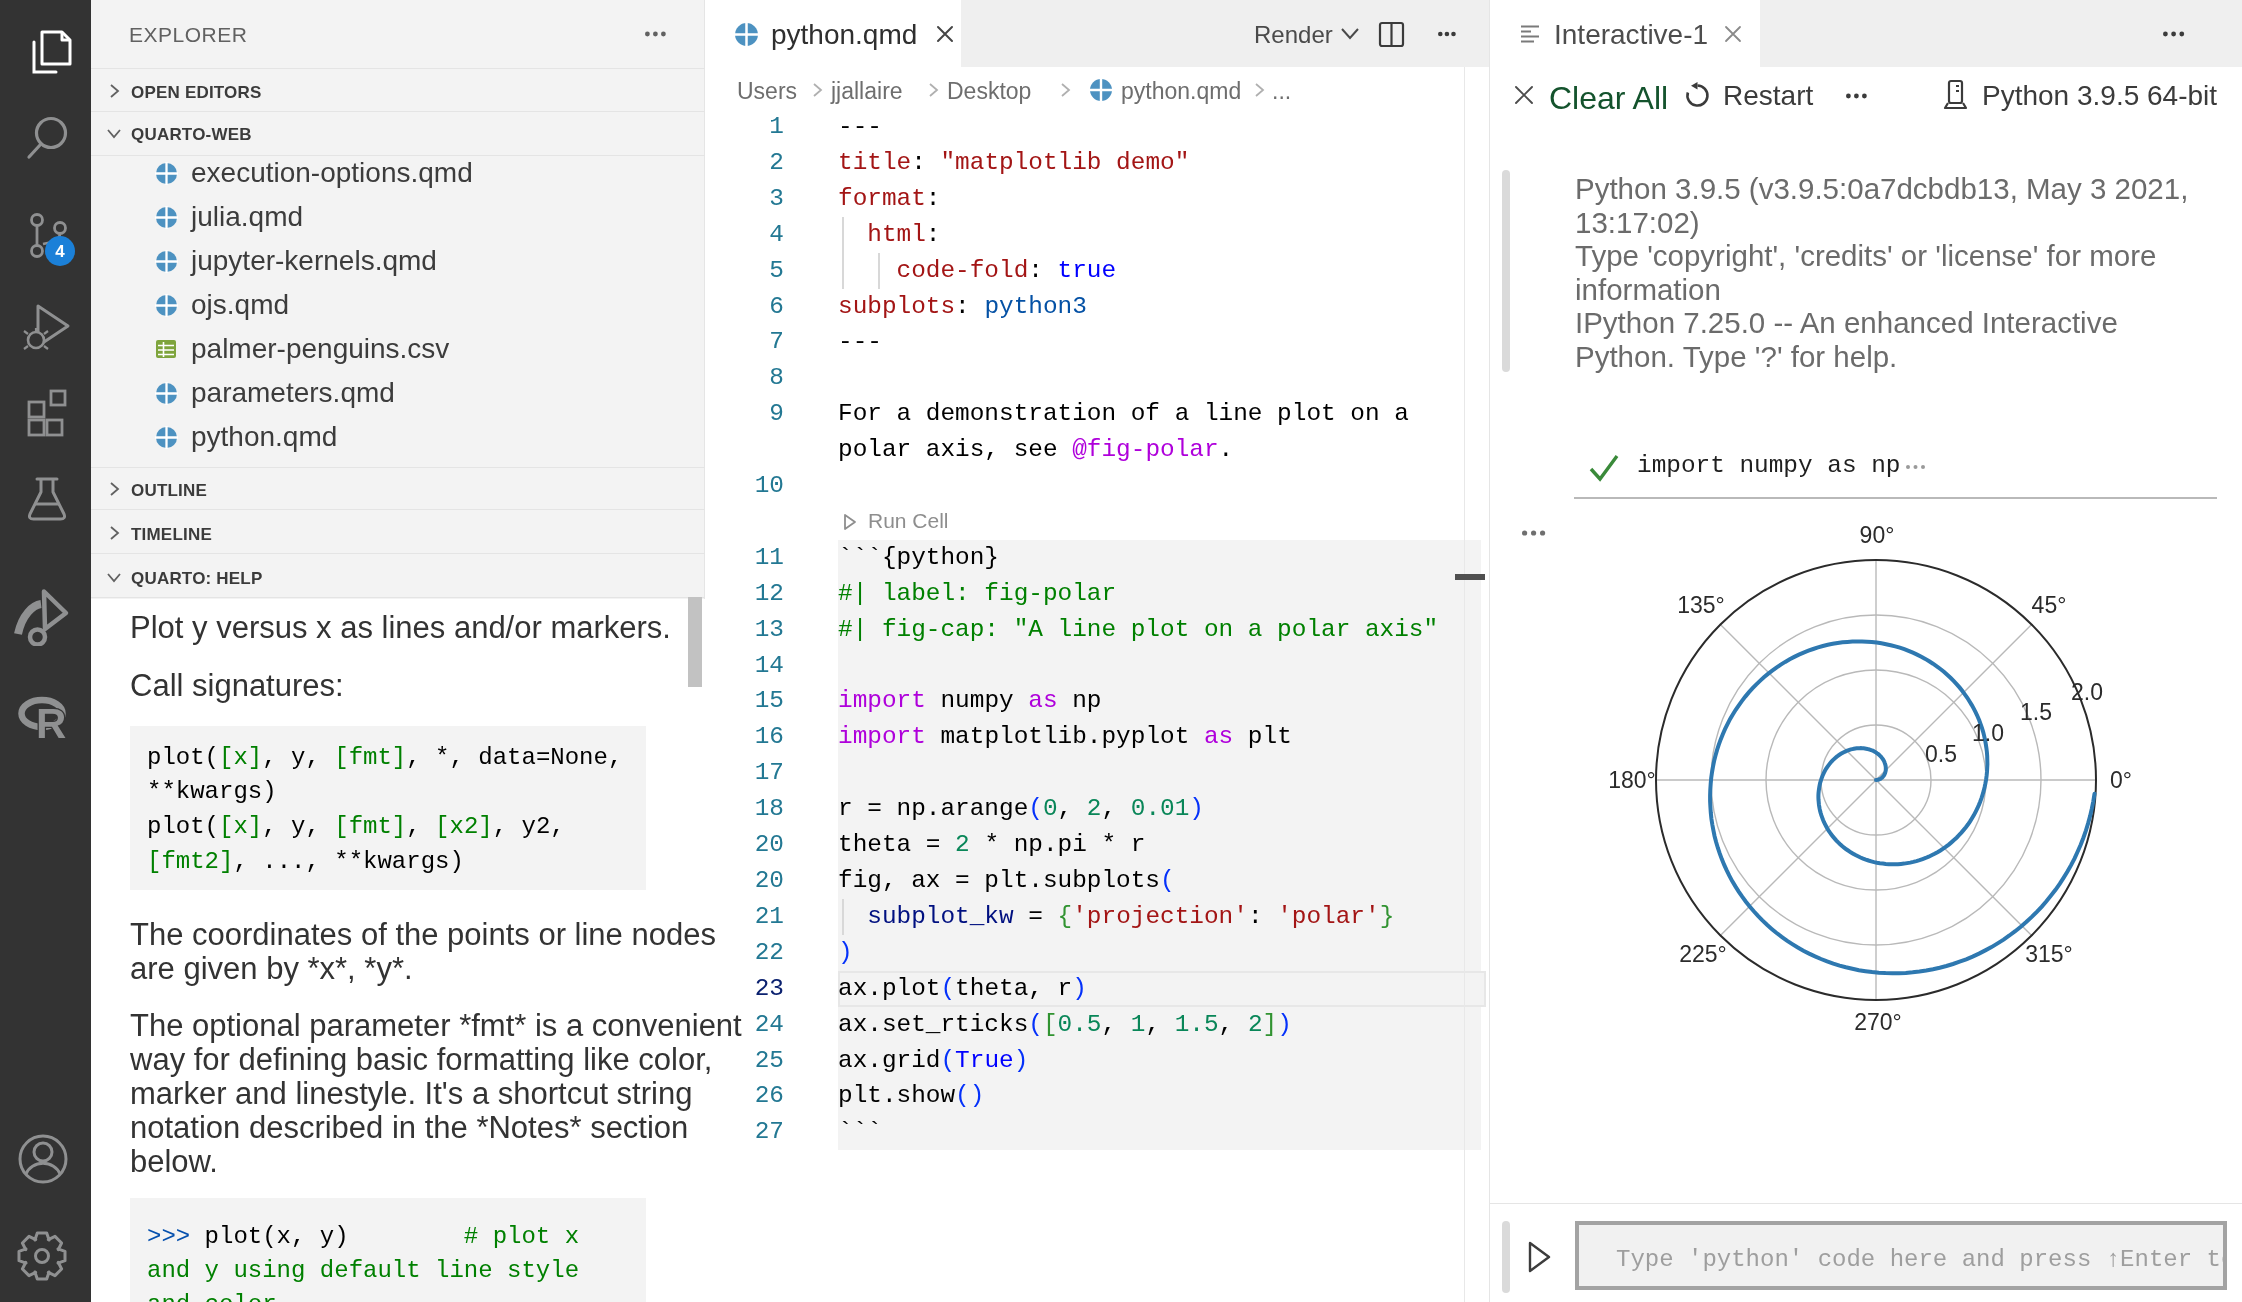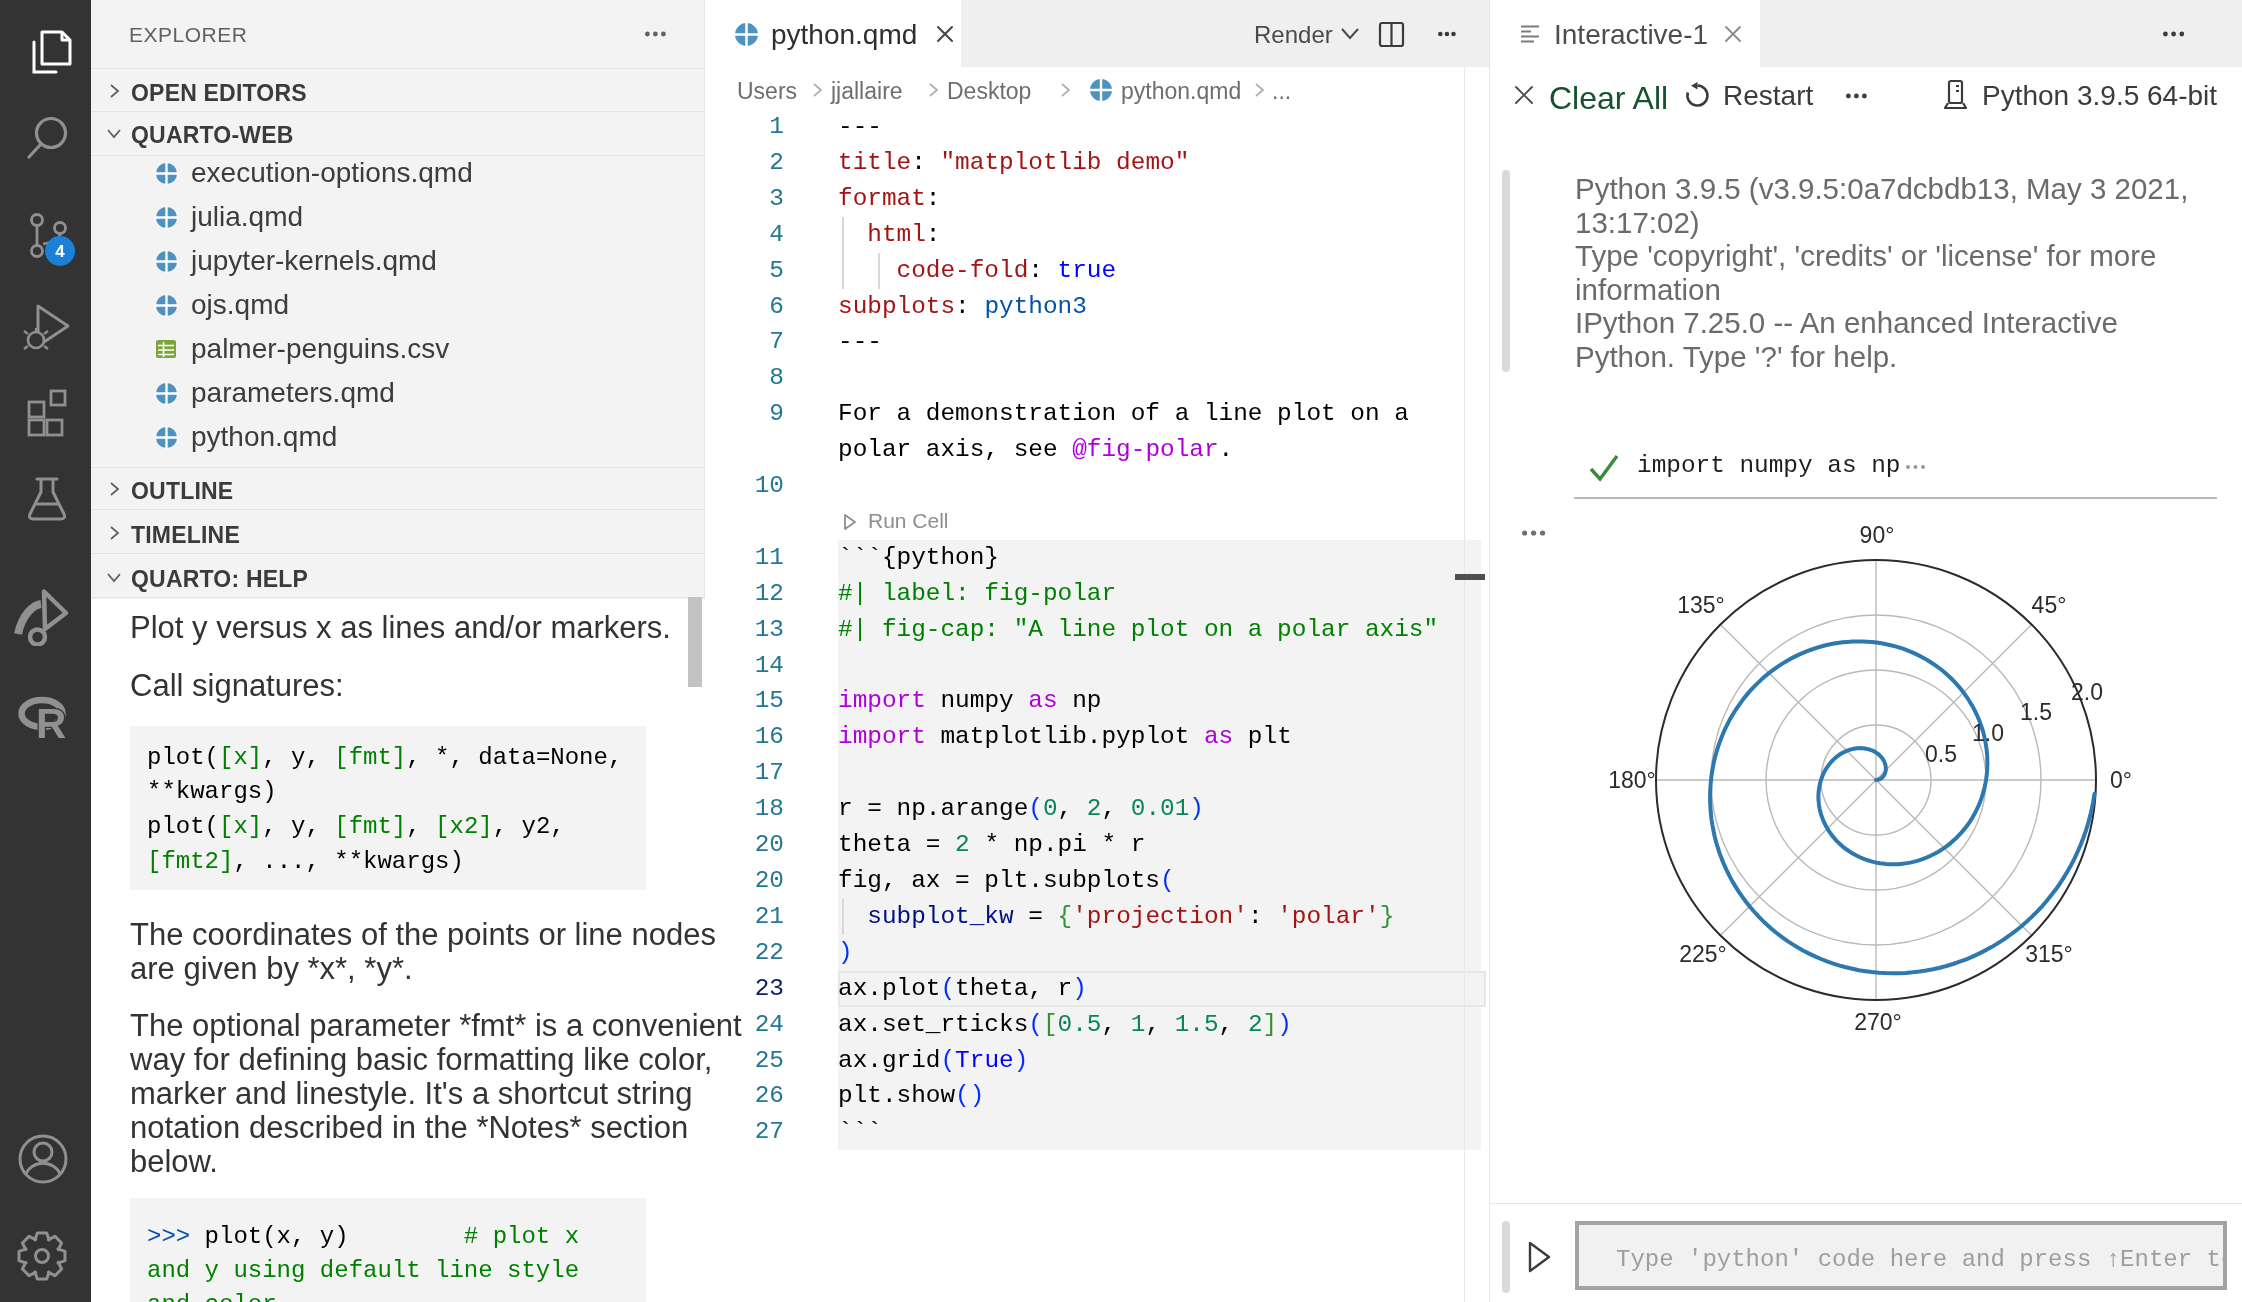--- a/index.html
+++ b/index.html
@@ -1,20 +1,20 @@
 <!DOCTYPE html>
 <html><head><meta charset="utf-8"><style>
 *{margin:0;padding:0;box-sizing:border-box}
 html,body{width:2242px;height:1302px;overflow:hidden;background:#fff;font-family:"Liberation Sans",sans-serif}
 #root{position:relative;width:2242px;height:1302px}
 .abs{position:absolute}
 .cl{position:absolute;left:838px;height:36px;line-height:35.9px;white-space:pre;font-family:"Liberation Mono",monospace;font-size:24.4px}
 .gn{position:absolute;width:64px;left:720px;text-align:right;height:36px;line-height:35.9px;font-family:"Liberation Mono",monospace;font-size:24.4px}
 .treelabel{position:absolute;left:191px;font-size:28px;color:#3c3c3c;white-space:pre;line-height:34px}
-.sechead{position:absolute;left:131px;font-size:23px;font-weight:bold;color:#3b3b3b;letter-spacing:.2px;line-height:26px}
+.sechead{position:absolute;left:131px;font-size:17px;font-weight:bold;color:#3b3b3b;letter-spacing:.2px;line-height:26px}
 .helpline{position:absolute;left:130px;font-size:31px;line-height:28px;white-space:pre}
 .cbline{position:absolute;left:147px;font-family:"Liberation Mono",monospace;font-size:24px;line-height:30px;white-space:pre}
 .consline{position:absolute;left:1575px;font-size:29.5px;color:#6b6b6b;line-height:34px;white-space:pre}
 .bc{position:absolute;top:78px;font-size:23px;color:#6e6e6e;white-space:pre}
 </style></head><body>
 <div id="root">
 
 <div class="abs" style="left:705px;top:0;width:784px;height:1302px;background:#fff"></div>
 
 <div class="abs" style="left:705px;top:0;width:784px;height:67px;background:#efefef"></div>

